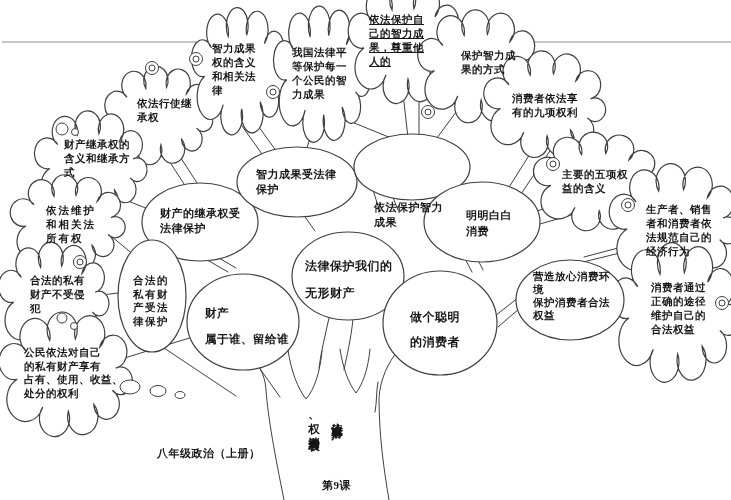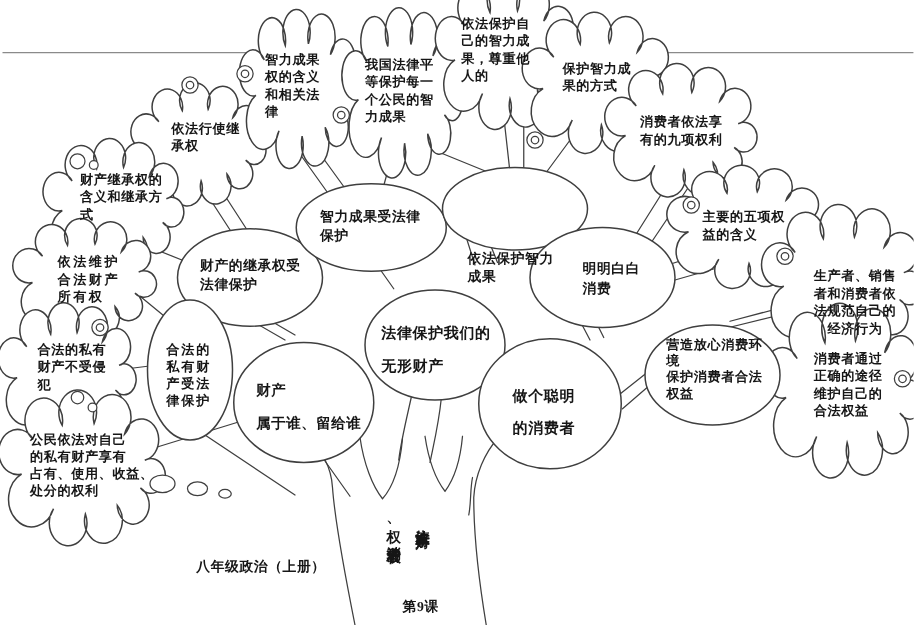--- a/index.html
+++ b/index.html
@@ -155,40 +155,40 @@
 含义和继承方
 式</div>
   <div class="label c" style="left:212px;top:42px;width:54px;">智力成果
 权的含义
 和相关法
 律</div>
   <div class="label c" style="left:292px;top:46px;width:58px;">我国法律平
 等保护每一
 个公民的智
 力成果</div>
-  <div class="label c" style="left:369px;top:13px;width:58px;">依法保护自
+  <div class="label c" style="left:369px;top:13px;width:58px;text-decoration:underline;">依法保护自
 己的智力成
 果，尊重他
 人的</div>
-  <div class="label c" style="left:450px;top:49px;width:64px;">保护智力成
+  <div class="label c" style="left:461px;top:49px;width:64px;">保护智力成
 果的方式</div>
   <div class="label c" style="left:512px;top:92px;width:78px;">消费者依法享
 有的九项权利</div>
   <div class="label c" style="left:562px;top:168px;width:78px;">主要的五项权
 益的含义</div>
-  <div class="label c" style="left:646px;top:215px;width:76px;text-align:center;">生产者、销售
+  <div class="label c" style="left:646px;top:203px;width:76px;">生产者、销售
 者和消费者依
 法规范自己的
 经济行为</div>
   <div class="label c" style="left:651px;top:281px;width:64px;">消费者通过
 正确的途径
 维护自己的
 合法权益</div>
   <div class="label c" style="left:46px;top:204px;width:58px;letter-spacing:2px;">依法维护
-合法财产
+和相关法
 所有权</div>
   <div class="label c" style="left:30px;top:274px;width:62px;">合法的私有
 财产不受侵
 犯</div>
   <div class="label c" style="left:24px;top:346px;width:104px;line-height:13.5px;">公民依法对自己
 的私有财产享有
 占有、使用、收益、
 处分的权利</div>
 
   <div class="label e" style="left:160px;top:206px;width:90px;">财产的继承权受

